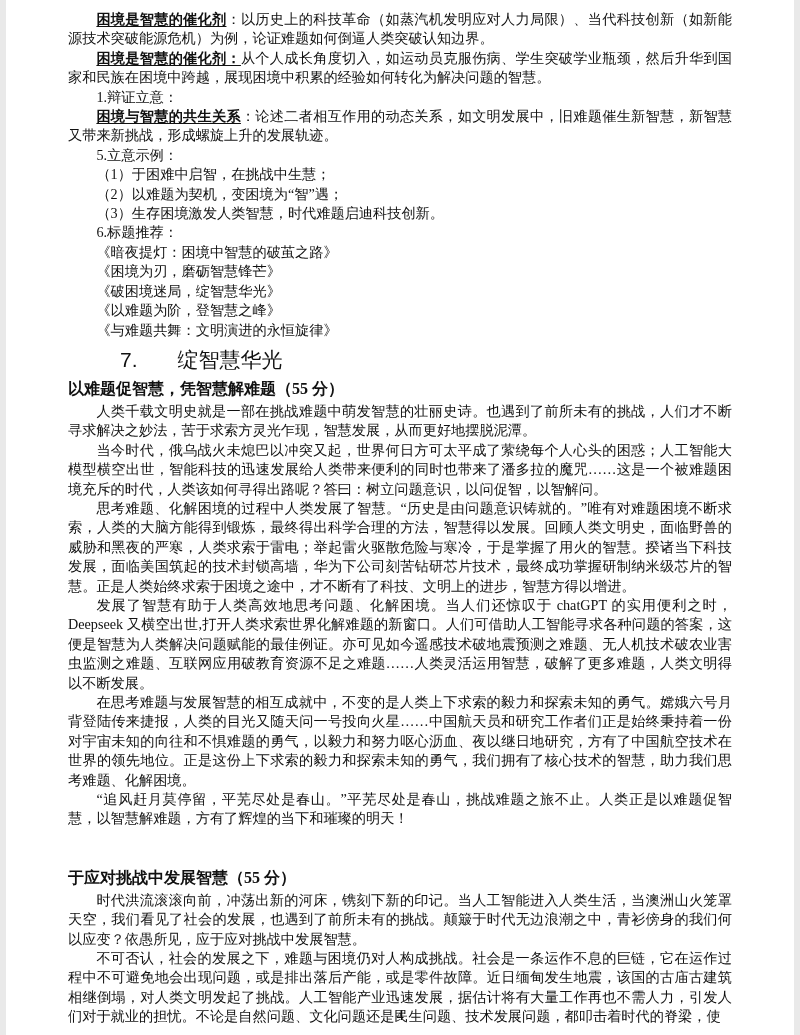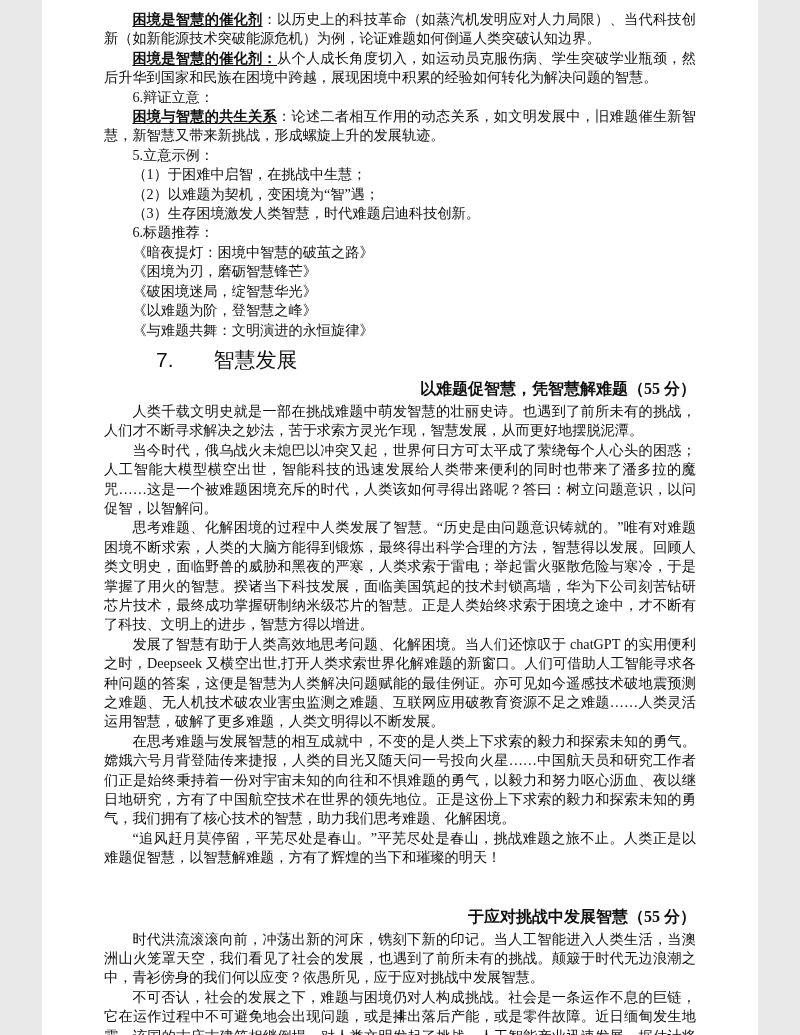--- a/index.html
+++ b/index.html
@@ -1,19 +1,19 @@
 <!DOCTYPE html>
 <html lang="zh"><head>
 <meta charset="utf-8">
 <title>Document</title>
 <style>
   html,body{margin:0;padding:0;background:#e9e9e9;}
   .page{
     position:relative;
-    width:716px;height:1035px;
+    width:788px;height:1035px;
     margin:0 auto;
     background:#ffffff;
     box-sizing:border-box;
     padding:10px 62px 16px 62px;
     font-family:"Liberation Serif","DejaVu Serif",serif;
     color:#111111;
     font-size:14.2px;
     line-height:19.4px;
     overflow:hidden;
   }
@@ -35,21 +35,21 @@
     line-height:27px;
     text-indent:0;
   }
   .section-heading .h-num{
     font-family:"Liberation Sans","DejaVu Sans",sans-serif;
     margin-right:40px;
   }
   .essay-title{
     margin:3px 0 2px;
     text-indent:0;
-    text-align:right;
+    text-align:left;
     font-size:16px;
     font-weight:bold;
     line-height:22px;
   }
   .essay2-gap{margin-top:38px;}
   .page-number{
     position:absolute;
     bottom:10px;left:0;right:0;
     text-align:center;
     font-size:14.5px;
@@ -58,37 +58,37 @@
 </style>
 </head>
 <body>
 
 <div class="page">
 
   <p class="para"><span class="lead">困境是智慧的催化剂</span><span>：以历史上的科技革命（如蒸汽机发明应对人力局限）、当代科技创新（如新能源技术突破能源危机）为例，论证难题如何倒逼人类突破认知边界。</span></p>
 
   <p class="para"><span class="lead">困境是智慧的催化剂：</span><span>从个人成长角度切入，如运动员克服伤病、学生突破学业瓶颈，然后升华到国家和民族在困境中跨越，展现困境中积累的经验如何转化为解决问题的智慧。</span></p>
 
-  <p class="list-line">6.辩证立意：</p>
+  <p class="list-line">1.辩证立意：</p>
 
   <p class="para"><span class="lead">困境与智慧的共生关系</span><span>：论述二者相互作用的动态关系，如文明发展中，旧难题催生新智慧，新智慧又带来新挑战，形成螺旋上升的发展轨迹。</span></p>
 
   <p class="list-line">5.立意示例：</p>
   <p class="list-line">（1）于困难中启智，在挑战中生慧；</p>
   <p class="list-line">（2）以难题为契机，变困境为“智”遇；</p>
   <p class="list-line">（3）生存困境激发人类智慧，时代难题启迪科技创新。</p>
 
   <p class="list-line">6.标题推荐：</p>
   <p class="list-line">《暗夜提灯：困境中智慧的破茧之路》</p>
   <p class="list-line">《困境为刃，磨砺智慧锋芒》</p>
   <p class="list-line">《破困境迷局，绽智慧华光》</p>
   <p class="list-line">《以难题为阶，登智慧之峰》</p>
   <p class="list-line">《与难题共舞：文明演进的永恒旋律》</p>
 
-  <p class="section-heading"><span class="h-num">7.</span><span class="h-title">智慧发展</span></p>
+  <p class="section-heading"><span class="h-num">7.</span><span class="h-title">绽智慧华光</span></p>
 
   <p class="essay-title">以难题促智慧，凭智慧解难题（55 分）</p>
 
   <p class="para">人类千载文明史就是一部在挑战难题中萌发智慧的壮丽史诗。也遇到了前所未有的挑战，人们才不断寻求解决之妙法，苦于求索方灵光乍现，智慧发展，从而更好地摆脱泥潭。</p>
   <p class="para">当今时代，俄乌战火未熄巴以冲突又起，世界何日方可太平成了萦绕每个人心头的困惑；人工智能大模型横空出世，智能科技的迅速发展给人类带来便利的同时也带来了潘多拉的魔咒……这是一个被难题困境充斥的时代，人类该如何寻得出路呢？答曰：树立问题意识，以问促智，以智解问。</p>
   <p class="para">思考难题、化解困境的过程中人类发展了智慧。“历史是由问题意识铸就的。”唯有对难题困境不断求索，人类的大脑方能得到锻炼，最终得出科学合理的方法，智慧得以发展。回顾人类文明史，面临野兽的威胁和黑夜的严寒，人类求索于雷电；举起雷火驱散危险与寒冷，于是掌握了用火的智慧。揆诸当下科技发展，面临美国筑起的技术封锁高墙，华为下公司刻苦钻研芯片技术，最终成功掌握研制纳米级芯片的智慧。正是人类始终求索于困境之途中，才不断有了科技、文明上的进步，智慧方得以增进。</p>
   <p class="para">发展了智慧有助于人类高效地思考问题、化解困境。当人们还惊叹于 chatGPT 的实用便利之时，Deepseek 又横空出世,打开人类求索世界化解难题的新窗口。人们可借助人工智能寻求各种问题的答案，这便是智慧为人类解决问题赋能的最佳例证。亦可见如今遥感技术破地震预测之难题、无人机技术破农业害虫监测之难题、互联网应用破教育资源不足之难题……人类灵活运用智慧，破解了更多难题，人类文明得以不断发展。</p>
   <p class="para">在思考难题与发展智慧的相互成就中，不变的是人类上下求索的毅力和探索未知的勇气。嫦娥六号月背登陆传来捷报，人类的目光又随天问一号投向火星……中国航天员和研究工作者们正是始终秉持着一份对宇宙未知的向往和不惧难题的勇气，以毅力和努力呕心沥血、夜以继日地研究，方有了中国航空技术在世界的领先地位。正是这份上下求索的毅力和探索未知的勇气，我们拥有了核心技术的智慧，助力我们思考难题、化解困境。</p>
   <p class="para">“追风赶月莫停留，平芜尽处是春山。”平芜尽处是春山，挑战难题之旅不止。人类正是以难题促智慧，以智慧解难题，方有了辉煌的当下和璀璨的明天！</p>
 

